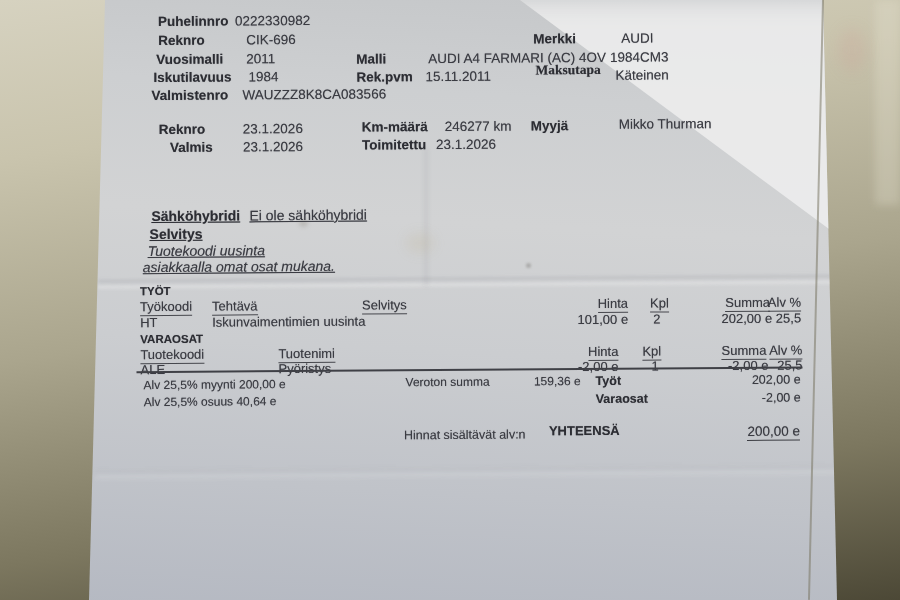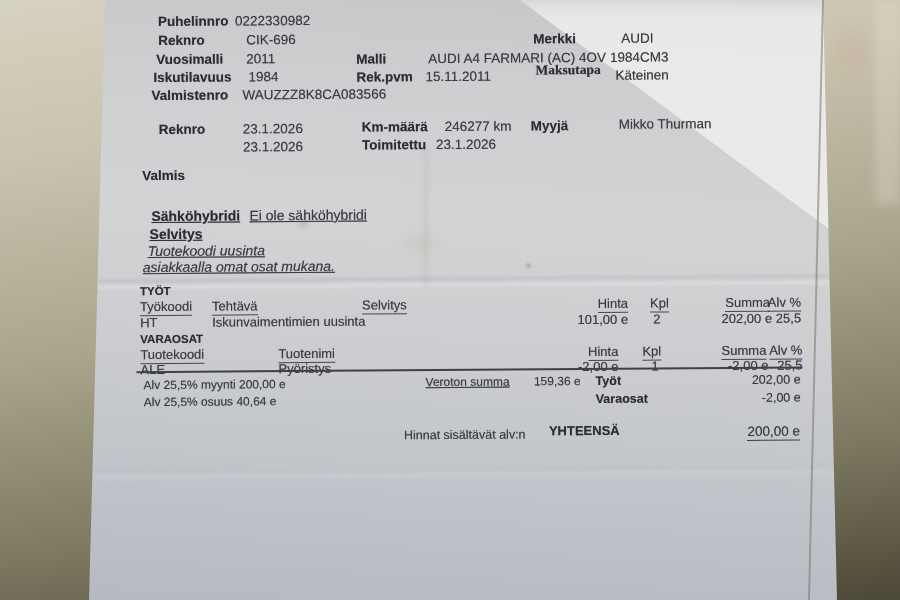--- a/index.html
+++ b/index.html
@@ -95,21 +95,21 @@
   <span class="pos b f14" style="left:153px;top:87px;">Valmistenro</span>
   <span class="pos v f14" style="left:244px;top:87px;">WAUZZZ8K8CA083566</span>
 
   <span class="pos b f14" style="left:160px;top:121px;">Reknro</span>
   <span class="pos v f14" style="left:244px;top:121px;">23.1.2026</span>
   <span class="pos b f14" style="left:363px;top:120px;">Km-määrä</span>
   <span class="pos v f14" style="left:446px;top:120px;">246277 km</span>
   <span class="pos b f14" style="left:532px;top:120px;">Myyjä</span>
   <span class="pos v f14" style="left:620px;top:119px;">Mikko Thurman</span>
 
-  <span class="pos b f14" style="left:143px;top:139px;margin-top:28px;">Valmis</span>
+  <span class="pos b f14" style="left:171px;top:139px;">Valmis</span>
   <span class="pos v f14" style="left:244px;top:139px;">23.1.2026</span>
   <span class="pos b f14" style="left:363px;top:138px;">Toimitettu</span>
   <span class="pos v f14" style="left:437px;top:138px;">23.1.2026</span>
 
   <span class="pos b f13" style="left:152px;top:207px;">Sähköhybridi</span>
   <span class="pos v f13" style="left:250px;top:207px;">Ei ole sähköhybridi</span>
   <span class="pos b f13" style="left:150px;top:225px;">Selvitys</span>
   <span class="pos v f13 it" style="left:148px;top:242px;">Tuotekoodi uusinta</span>
   <span class="pos v f13 it" style="left:143px;top:258px;">asiakkaalla omat osat mukana.</span>
 
@@ -140,21 +140,21 @@
   <span class="pos v f11" style="left:140px;top:361px;">ALE</span>
   <span class="pos v f11" style="left:278px;top:361px;">Pyöristys</span>
   <span class="pos v f11 ra" style="left:550px;top:361px;width:68px;">-2,00 e</span>
   <span class="pos v f11" style="left:651px;top:361px;">1</span>
   <span class="pos v f11 ra" style="left:696px;top:361px;width:72px;">-2,00 e</span>
   <span class="pos v f11 ra" style="left:758px;top:361px;width:44px;">25,5</span>
 
   <div class="rule" style="left:136px;top:369px;width:666px;height:2px;"></div>
 
   <span class="pos v f12" style="left:143px;top:377px;">Alv 25,5% myynti 200,00 e</span>
-  <span class="pos v f12" style="left:425px;top:376px;text-decoration:underline;">Veroton summa</span>
+  <span class="pos v f12" style="left:405px;top:376px;">Veroton summa</span>
   <span class="pos v f12 ra" style="left:500px;top:376px;width:80px;">159,36 e</span>
   <span class="pos b f125" style="left:595px;top:376px;">Työt</span>
   <span class="pos v f125 ra" style="left:700px;top:376px;width:100px;">202,00 e</span>
 
   <span class="pos v f12" style="left:143px;top:394px;">Alv 25,5% osuus 40,64 e</span>
   <span class="pos b f125" style="left:595px;top:394px;">Varaosat</span>
   <span class="pos v f125 ra" style="left:700px;top:394px;width:100px;">-2,00 e</span>
 
   <span class="pos v f125" style="left:403px;top:429px;">Hinnat sisältävät alv:n</span>
   <span class="pos b f16" style="left:548px;top:425px;">YHTEENSÄ</span>

